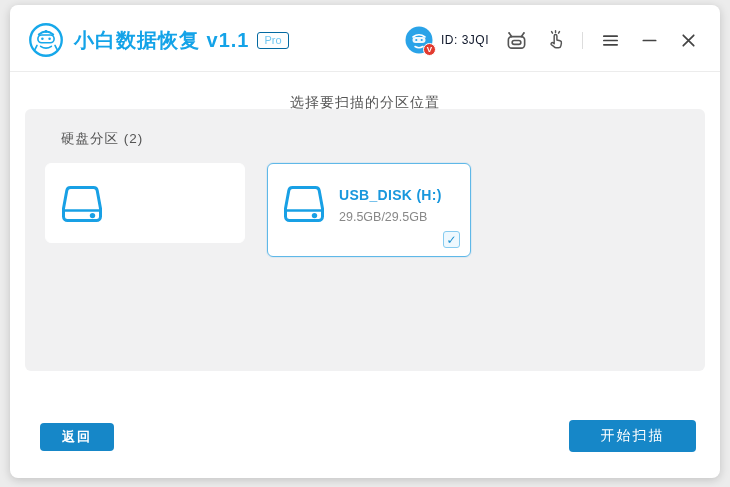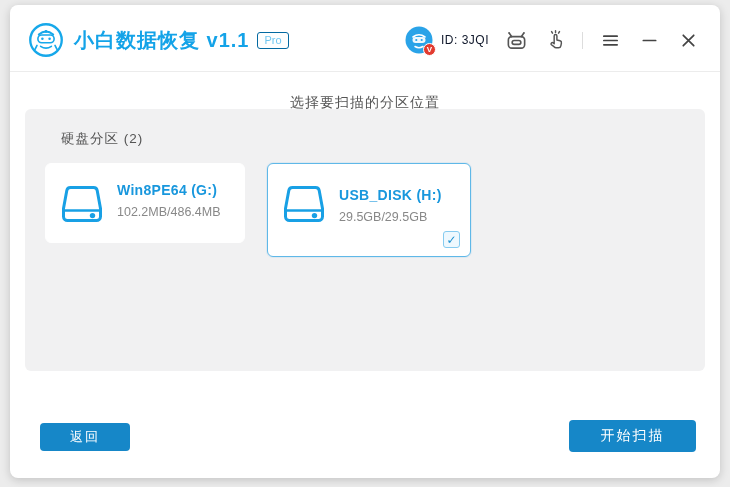--- a/index.html
+++ b/index.html
@@ -72,21 +72,21 @@
     border:1px solid #86cbf0; background:#eef8fe; border-radius:3px;
     display:flex; align-items:center; justify-content:center;
     color:#1b8fd0; font-size:12px; font-weight:bold; cursor:pointer;
   }
   
   .btn {
     position:absolute; border:none; border-radius:4px; background:#1687c8;
     color:#fff; font-size:13px; letter-spacing:2px; cursor:pointer;
     font-family:inherit;
   }
-  .btn-back { left:30px; bottom:27px; width:90px; height:28px; }
+  .btn-back { left:30px; bottom:27px; width:74px; height:28px;font-weight:bold; }
   .btn-start { right:24px; bottom:26px; width:127px; height:32px; font-size:14px; }
 </style>
 </head>
 <body>
 
 <div class="window">
 
   <div class="titlebar">
 
     <svg class="logo" viewBox="0 0 40 40">
@@ -165,24 +165,20 @@
     <div class="panel-label">硬盘分区 (2)</div>
 
     <div class="cards">
 
       <div class="drive-card">
         <svg class="drive-icon" viewBox="0 0 44 40">
           <path d="M10.5 3.5 H33.5 C35.4 3.5 36.9 4.8 37.2 6.6 L40.5 24.5 V32.5 C40.5 34.7 38.7 36.5 36.5 36.5 H7.5 C5.3 36.5 3.5 34.7 3.5 32.5 V24.5 L6.8 6.6 C7.1 4.8 8.6 3.5 10.5 3.5 Z" fill="none" stroke="#18a0e5" stroke-width="3" stroke-linejoin="round"></path>
           <path d="M3.5 26.5 H40.5" stroke="#18a0e5" stroke-width="2.6"></path>
           <circle cx="32.5" cy="31.6" r="2.7" fill="#18a0e5"></circle>
         </svg>
-        <div>
-          <div class="drive-name">Win8PE64  (G:)</div>
-          <div class="drive-size">102.2MB/486.4MB</div>
-        </div>
       </div>
 
       <div class="drive-card selected">
         <svg class="drive-icon" viewBox="0 0 44 40">
           <path d="M10.5 3.5 H33.5 C35.4 3.5 36.9 4.8 37.2 6.6 L40.5 24.5 V32.5 C40.5 34.7 38.7 36.5 36.5 36.5 H7.5 C5.3 36.5 3.5 34.7 3.5 32.5 V24.5 L6.8 6.6 C7.1 4.8 8.6 3.5 10.5 3.5 Z" fill="none" stroke="#18a0e5" stroke-width="3" stroke-linejoin="round"></path>
           <path d="M3.5 26.5 H40.5" stroke="#18a0e5" stroke-width="2.6"></path>
           <circle cx="32.5" cy="31.6" r="2.7" fill="#18a0e5"></circle>
         </svg>
         <div>
           <div class="drive-name">USB_DISK  (H:)</div>

